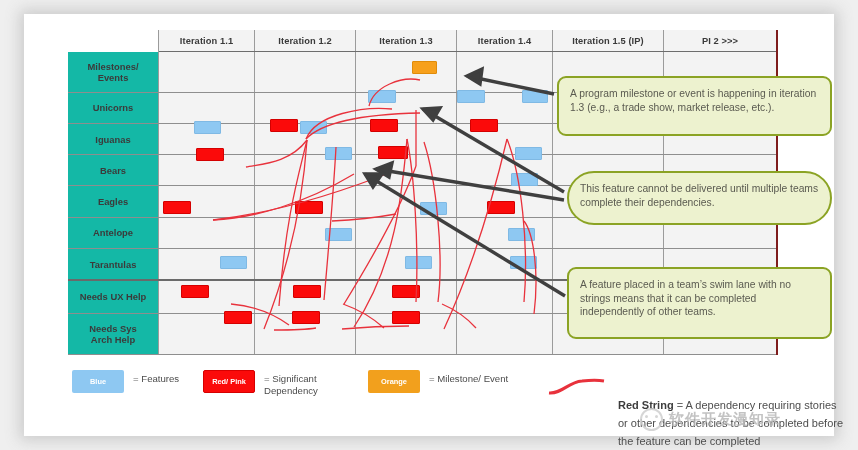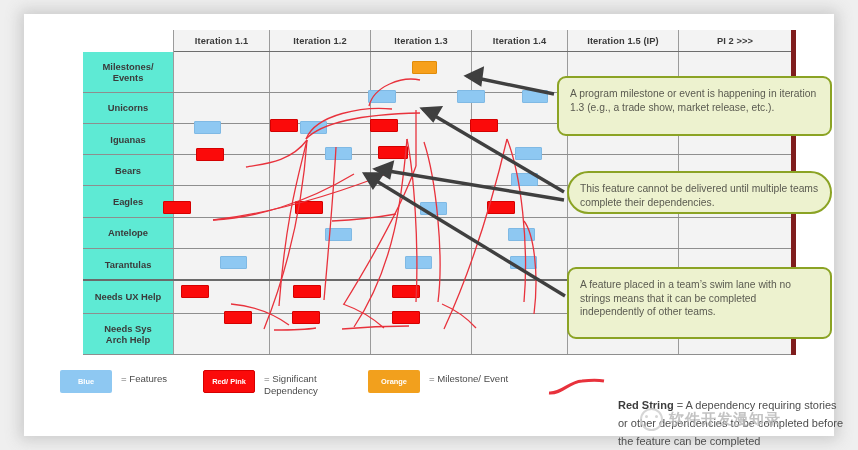--- a/index.html
+++ b/index.html
@@ -10,50 +10,50 @@
     position:relative;
   }
   
   #sheet{
     position:absolute;left:24px;top:14px;width:810px;height:422px;
     background:#ffffff;
     box-shadow:0 0 14px 4px rgba(120,120,120,.30);
   }
   
   #board{
-    position:absolute;left:59px;top:16px;width:702px;height:325px;
+    position:absolute;left:44px;top:16px;width:702px;height:325px;
   }
   .gridtable{
     border-collapse:collapse;width:702px;height:325px;table-layout:fixed;
     background:#f4f4f4;
   }
   .gridtable th,.gridtable td{
     padding:0;margin:0;
     border-right:1px solid #9b9b9b;
     border-bottom:1px solid #8e8e8e;
     position:relative;
     background:#f3f3f3;
   }
   .gridtable th{
     background:#f3f3f3;
     font-size:9.3px;font-weight:700;color:#3a3a3a;
     text-align:center;letter-spacing:.1px;
     height:21px;border-bottom:1px solid #6d6d6d;
   }
   .gridtable th.corner{border-right:1px solid #9b9b9b;background:#ffffff;border-bottom:none;}
   td.rowlabel{
-    background:#5eead4;
+    background:#14b8a6;
     font-size:9.4px;font-weight:700;color:#3b3b3b;
     text-align:center;line-height:11px;
     border-right:1px solid #9b9b9b;
   }
   tr.thickdiv > td{border-top:2px solid #6a6a6a;}
   tr.thickdiv > td.rowlabel{border-top:2px solid #6a6a6a;}
   tr:last-child > td{border-bottom:1px solid #8e8e8e;}
-  .gridtable td:last-child,.gridtable th:last-child{border-right:5px solid #7f1d1d;}
+  .gridtable td:last-child,.gridtable th:last-child{border-right:2px solid #7f1d1d;}
 
   
   .chip{
     position:absolute;height:11px;border-radius:1px;
   }
   .chip.blue{background:#8ec8f2;border:1px solid #7fb9e4;}
   .chip.red{background:#fb0a0a;border:1px solid #d40000;}
   .chip.orange{background:#f7a01b;border:1px solid #e08c0a;}
 
   
@@ -64,21 +64,21 @@
     position:absolute;
     background:#edf2cf;
     border:2px solid #8ba324;
     border-radius:9px;
     color:#5a5a50;
     font-size:10.3px;line-height:13.6px;
     padding:9px 11px;
     box-sizing:border-box;
   }
   #callout1{left:533px;top:62px;width:275px;height:60px;}
-  #callout2{left:543px;top:157px;width:265px;height:43px;border-radius:27px;}
+  #callout2{left:543px;top:157px;width:265px;height:54px;border-radius:27px;}
   #callout3{left:543px;top:253px;width:265px;height:72px;}
 
   
   #legend{position:absolute;left:32px;top:356px;width:790px;height:56px;}
   .lg-item{position:absolute;display:flex;align-items:flex-start;}
   .swatch{
     width:52px;height:23px;border-radius:2px;
     display:flex;align-items:center;justify-content:center;
     color:#ffffff;font-size:7.4px;font-weight:700;line-height:9px;text-align:center;
   }
@@ -287,21 +287,21 @@
       <line x1="541" y1="282" x2="341" y2="160"></line>
       <polygon points="341,160 358,160 349,173"></polygon>
     </g>
   </svg>
 
   <div class="callout" id="callout1">A program milestone or event is happening in iteration 1.3 (e.g., a trade show, market release, etc.).</div>
   <div class="callout" id="callout2">This feature cannot be delivered until multiple teams complete their dependencies.</div>
   <div class="callout" id="callout3">A feature placed in a team’s swim lane with no strings means that it can be completed independently of other teams.</div>
 
   <div id="legend">
-    <div class="lg-item" style="left:4px;top:0;">
+    <div class="lg-item" style="left:16px;top:0;">
       <div class="swatch sw-blue">Blue</div>
       <div class="lg-txt">
         <span class="lg-eq">=</span>
         <span>Features</span>
       </div>
     </div>
     <div class="lg-item" style="left:147px;top:0;">
       <div class="swatch sw-red">Red/ Pink</div>
       <div class="lg-txt" style="width:90px">
         <span class="lg-eq">=</span>

